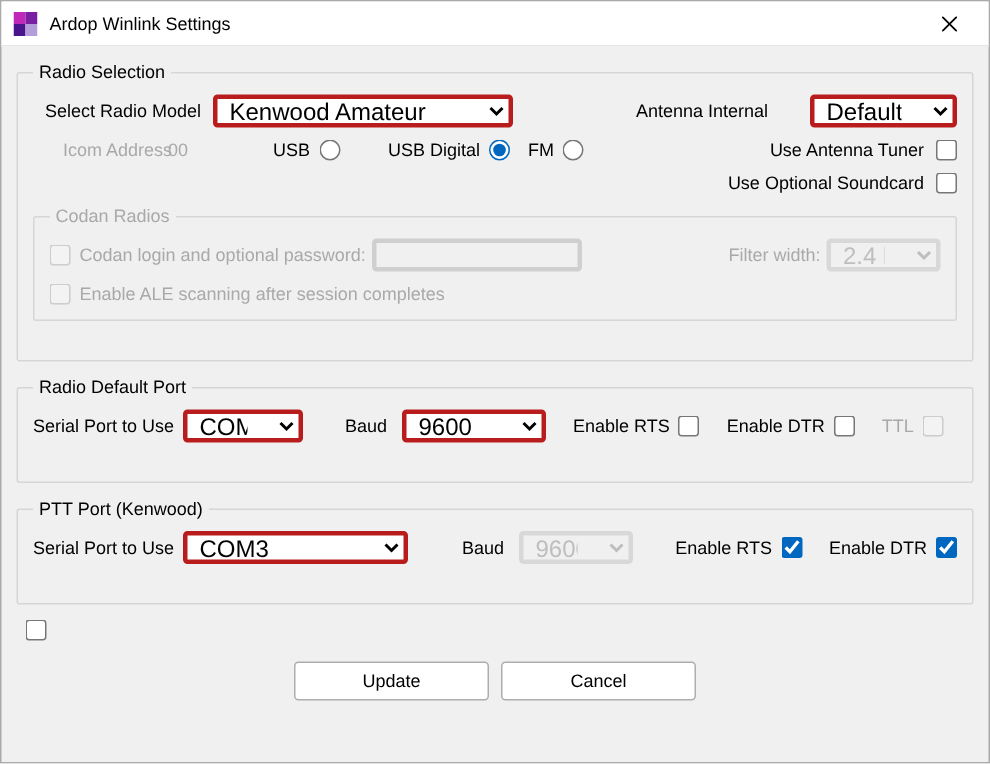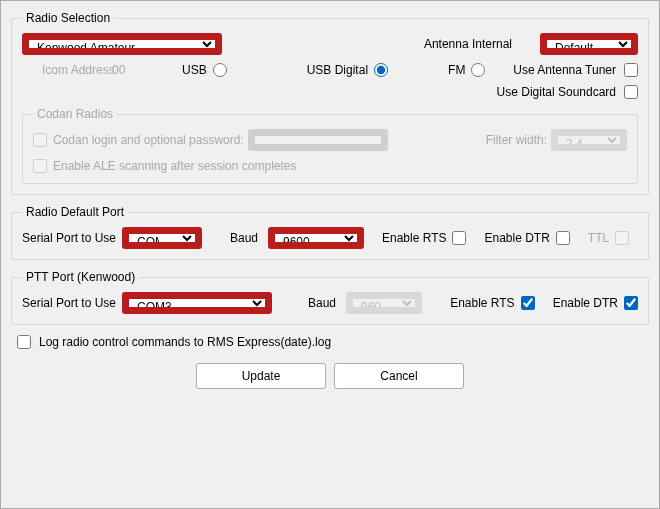--- a/index.html
+++ b/index.html
@@ -48,67 +48,66 @@
   .titlebar .close svg { width: 10px; height: 10px; stroke: #000; stroke-width: 1.2; }
 
   
   .client {
     padding: 6px 10px 10px 10px;
   }
 
   fieldset {
     border: 1px solid #d6d6d6;
     border-radius: 2px;
-    padding: 8px 10px 10px 10px;
+    padding: 8px 10px 26px 10px;
     margin: 4px 0 10px 0;
   }
   legend {
     padding: 0 4px;
     font-size: 12px;
   }
 
   .row {
     display: flex;
     align-items: center;
   }
 
   .lbl {
     white-space: nowrap;
   }
   .disabled { color: #a9a9a9; }
 
   select, input[type="text"] {
     height: 22px;
-    border: 7px solid #b91c1c;
+    border: 3px solid #b91c1c;
     border-radius: 3px;
     background: #fff;
     padding: 0 4px;
     font-family: inherit;
-    font-size: 12px;
+    font-size: 16px;
   }
   select { padding-right: 18px; }
   select:disabled, input[type="text"]:disabled {
     background: #f0f0f0;
     color: #a9a9a9;
     border-color: #cfcfcf;
   }
 
   input[type="checkbox"], input[type="radio"] {
     width: 14px; height: 14px;
     accent-color: #0067c0;
     margin: 0;
   }
 
   
   .gap-sm > * + * { margin-left: 6px; }
 
   .radio-group {
     display: flex;
     align-items: center;
-    gap: 48px;
   }
   .radio-group label {
     display: flex; align-items: center;
     margin-right: 12px;
   }
   .radio-group label span { margin-right: 6px; }
 
   .inner-group {
     border: 1px solid #d6d6d6;
     border-radius: 2px;
@@ -133,27 +132,45 @@
     cursor: pointer;
   }
 
   .spacer { flex: 1; }
 </style>
 </head>
 <body>
 
 <div class="window">
 
+  <div class="titlebar">
+    <span class="icon">
+      <svg viewBox="0 0 16 16">
+        <rect x="0" y="0" width="8" height="8" fill="#c028b9"></rect>
+        <rect x="8" y="0" width="8" height="8" fill="#7b1fa2"></rect>
+        <rect x="0" y="8" width="8" height="8" fill="#4a148c"></rect>
+        <rect x="8" y="8" width="8" height="8" fill="#b39ddb"></rect>
+      </svg>
+    </span>
+    <span class="title">Ardop Winlink Settings</span>
+    <div class="close">
+      <svg viewBox="0 0 10 10">
+        <line x1="0" y1="0" x2="10" y2="10"></line>
+          <line x1="10" y1="0" x2="0" y2="10"></line>
+      </svg>
+    </div>
+  </div>
 
   <div class="client">
 
     <fieldset>
       <legend>Radio Selection</legend>
 
       <div class="row" style="margin-bottom:8px;">
+        <span class="lbl" style="width:120px; padding-left:8px;">Select Radio Model</span>
         <select style="width:200px;">
           <option>Kenwood Amateur</option>
         </select>
         <span class="spacer"></span>
         <span class="lbl" style="margin-right:28px;">Antenna Internal</span>
         <select style="width:98px;">
           <option>Default</option>
         </select>
       </div>
 
@@ -176,21 +193,21 @@
           </label>
         </div>
 
         <span class="spacer"></span>
         <span class="lbl" style="margin-right:8px;">Use Antenna Tuner</span>
         <input type="checkbox" style="">
       </div>
 
       <div class="row" style="margin-bottom:8px;">
         <span class="spacer"></span>
-        <span class="lbl" style="margin-right:8px;">Use Digital Soundcard</span>
+        <span class="lbl" style="margin-right:8px;">Use Optional Soundcard</span>
         <input type="checkbox" style="">
       </div>
 
       <fieldset class="inner-group" style="margin-bottom:0;">
         <legend class="disabled">Codan Radios</legend>
         <div class="row gap-sm" style="margin-bottom:8px;">
           <input type="checkbox" disabled="" style="">
           <span class="lbl disabled" style="margin-left:6px;">Codan login and optional password:</span>
           <input type="text" disabled="" style="width: 140px; margin-left: 4px;" value="">
           <span class="spacer"></span>
@@ -240,21 +257,20 @@
         <span class="spacer"></span>
         <span class="lbl" style="margin-right:6px;">Enable RTS</span>
         <input type="checkbox" checked="" style="">
         <span class="lbl" style="margin-left:18px; margin-right:6px;">Enable DTR</span>
         <input type="checkbox" checked="" style="">
       </div>
     </fieldset>
 
     <div class="row" style="margin:6px 0 0 6px;">
       <input type="checkbox" style="">
-      <span class="lbl" style="margin-left:8px;">Log radio control commands to RMS Express(date).log</span>
     </div>
 
     <div class="btns">
       <button class="dlg">Update</button>
       <button class="dlg">Cancel</button>
     </div>
 
   </div>
 </div>
 

